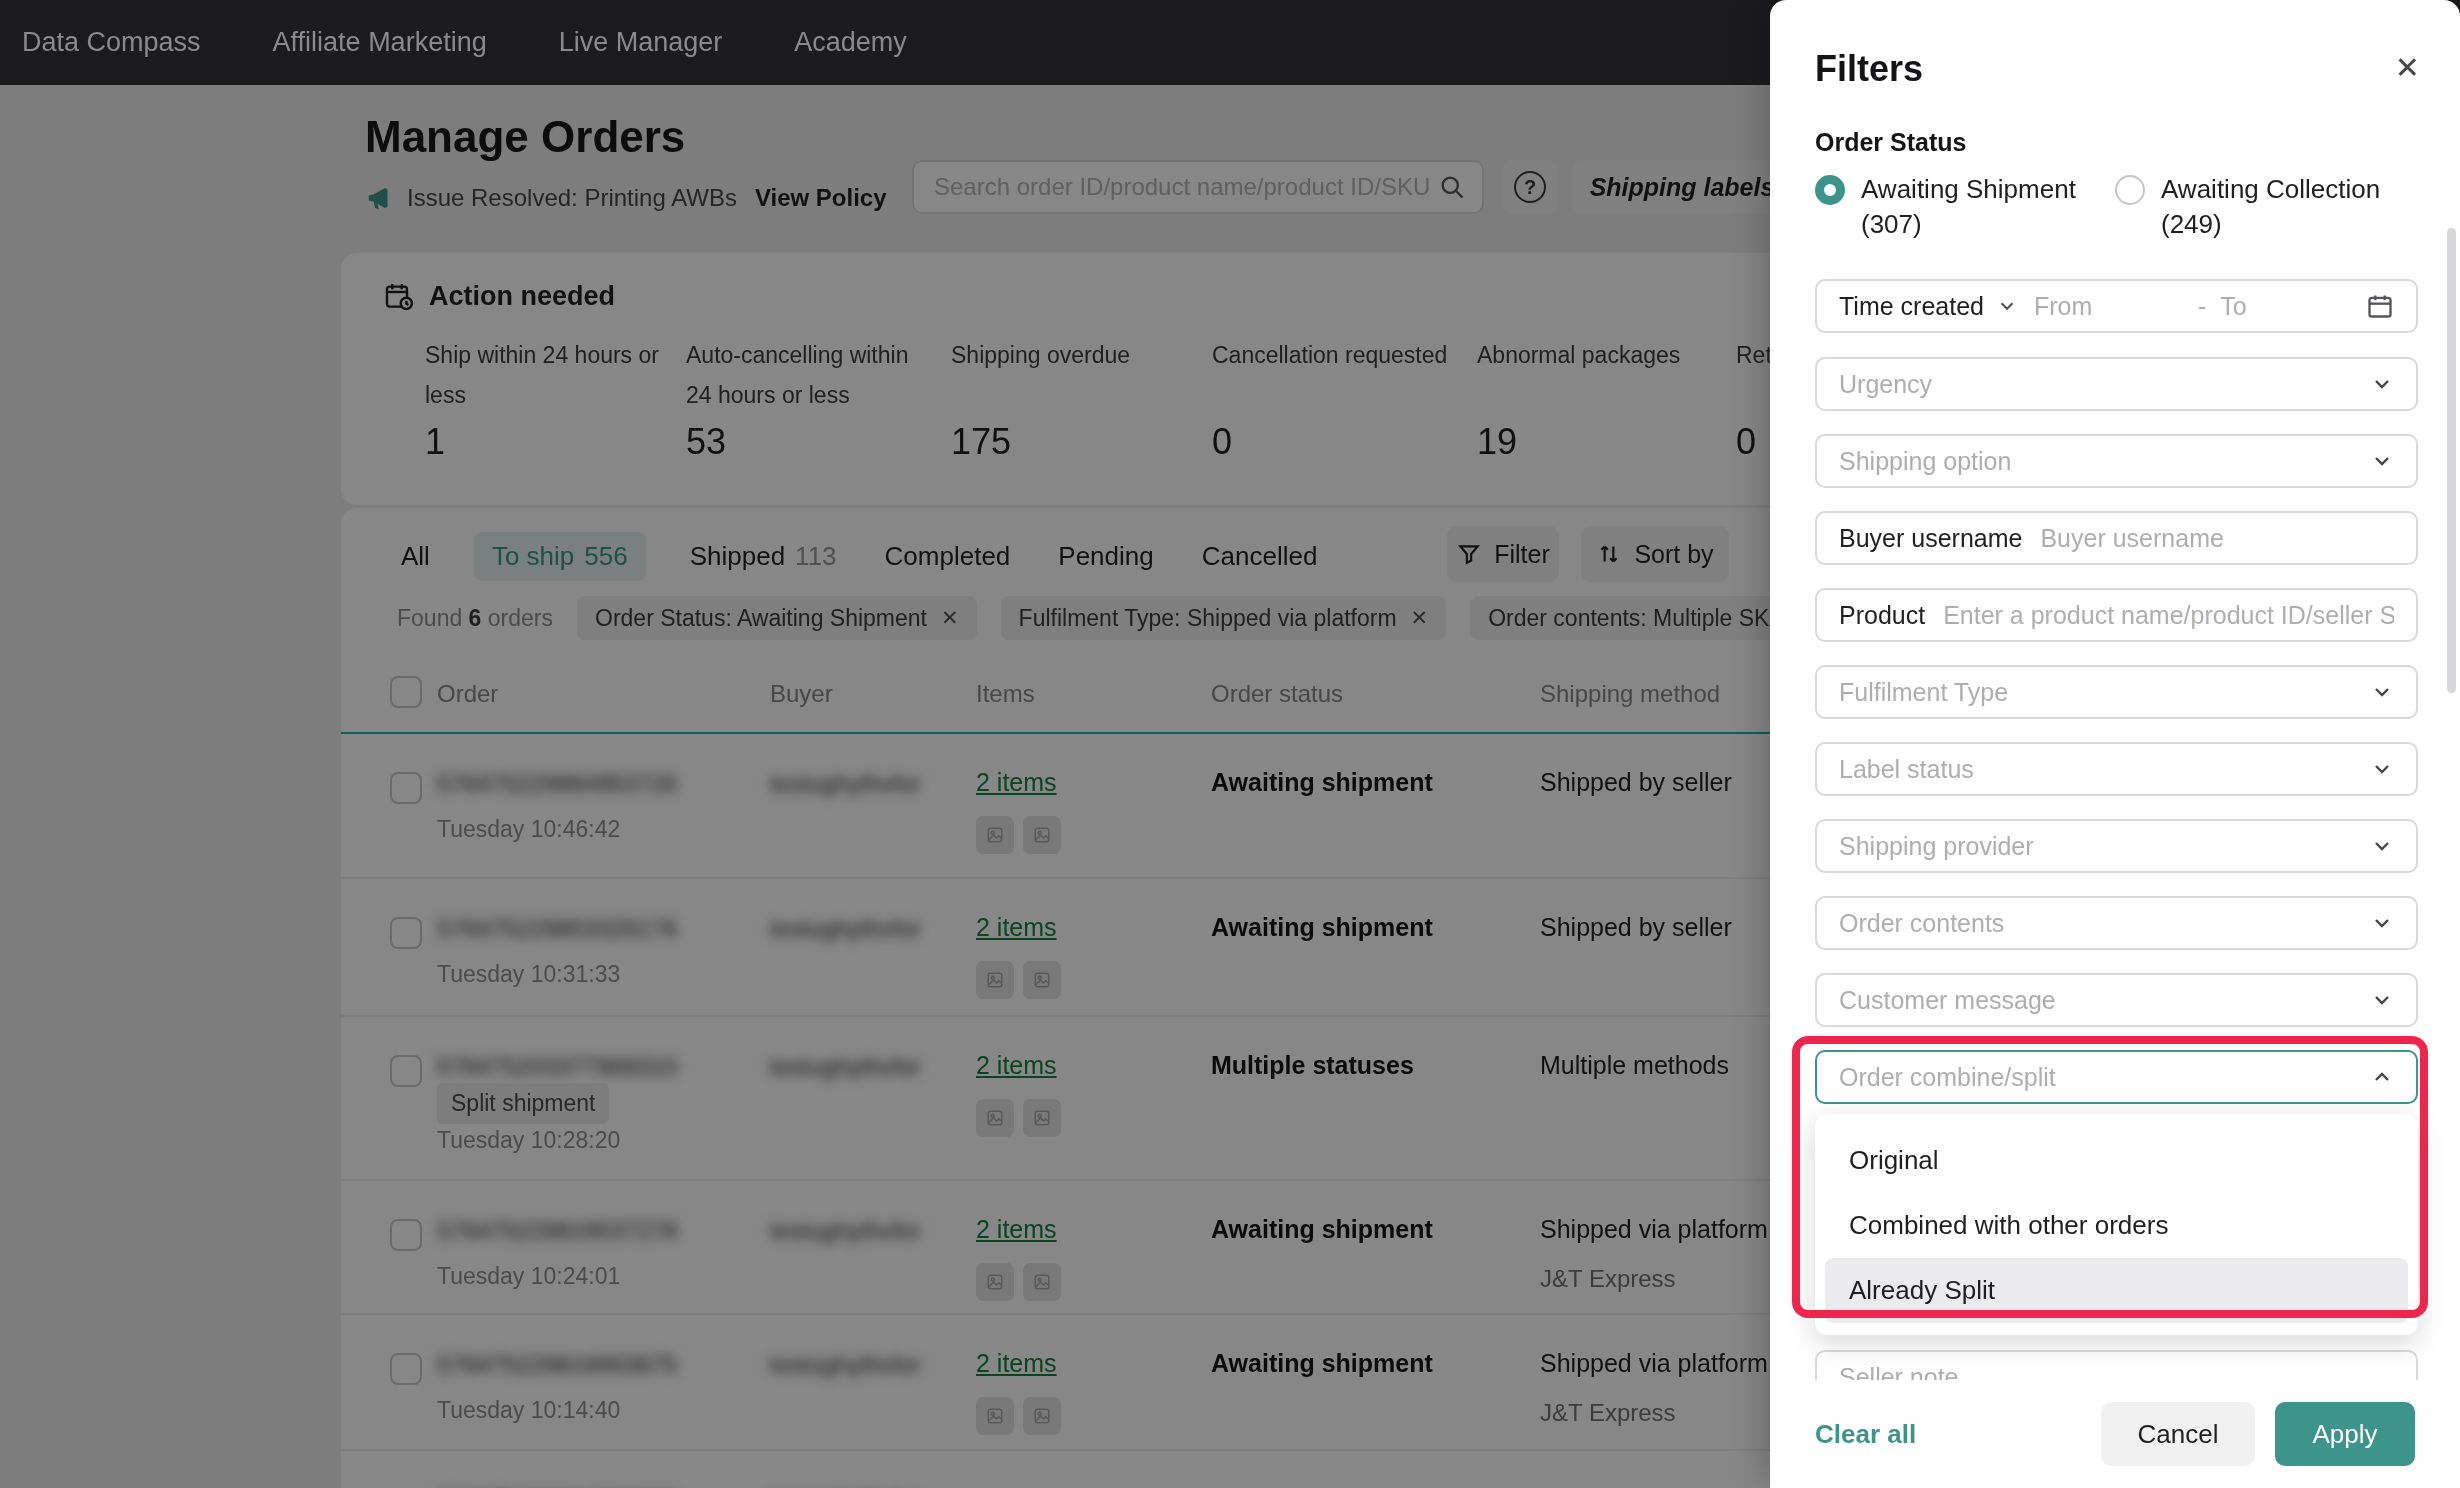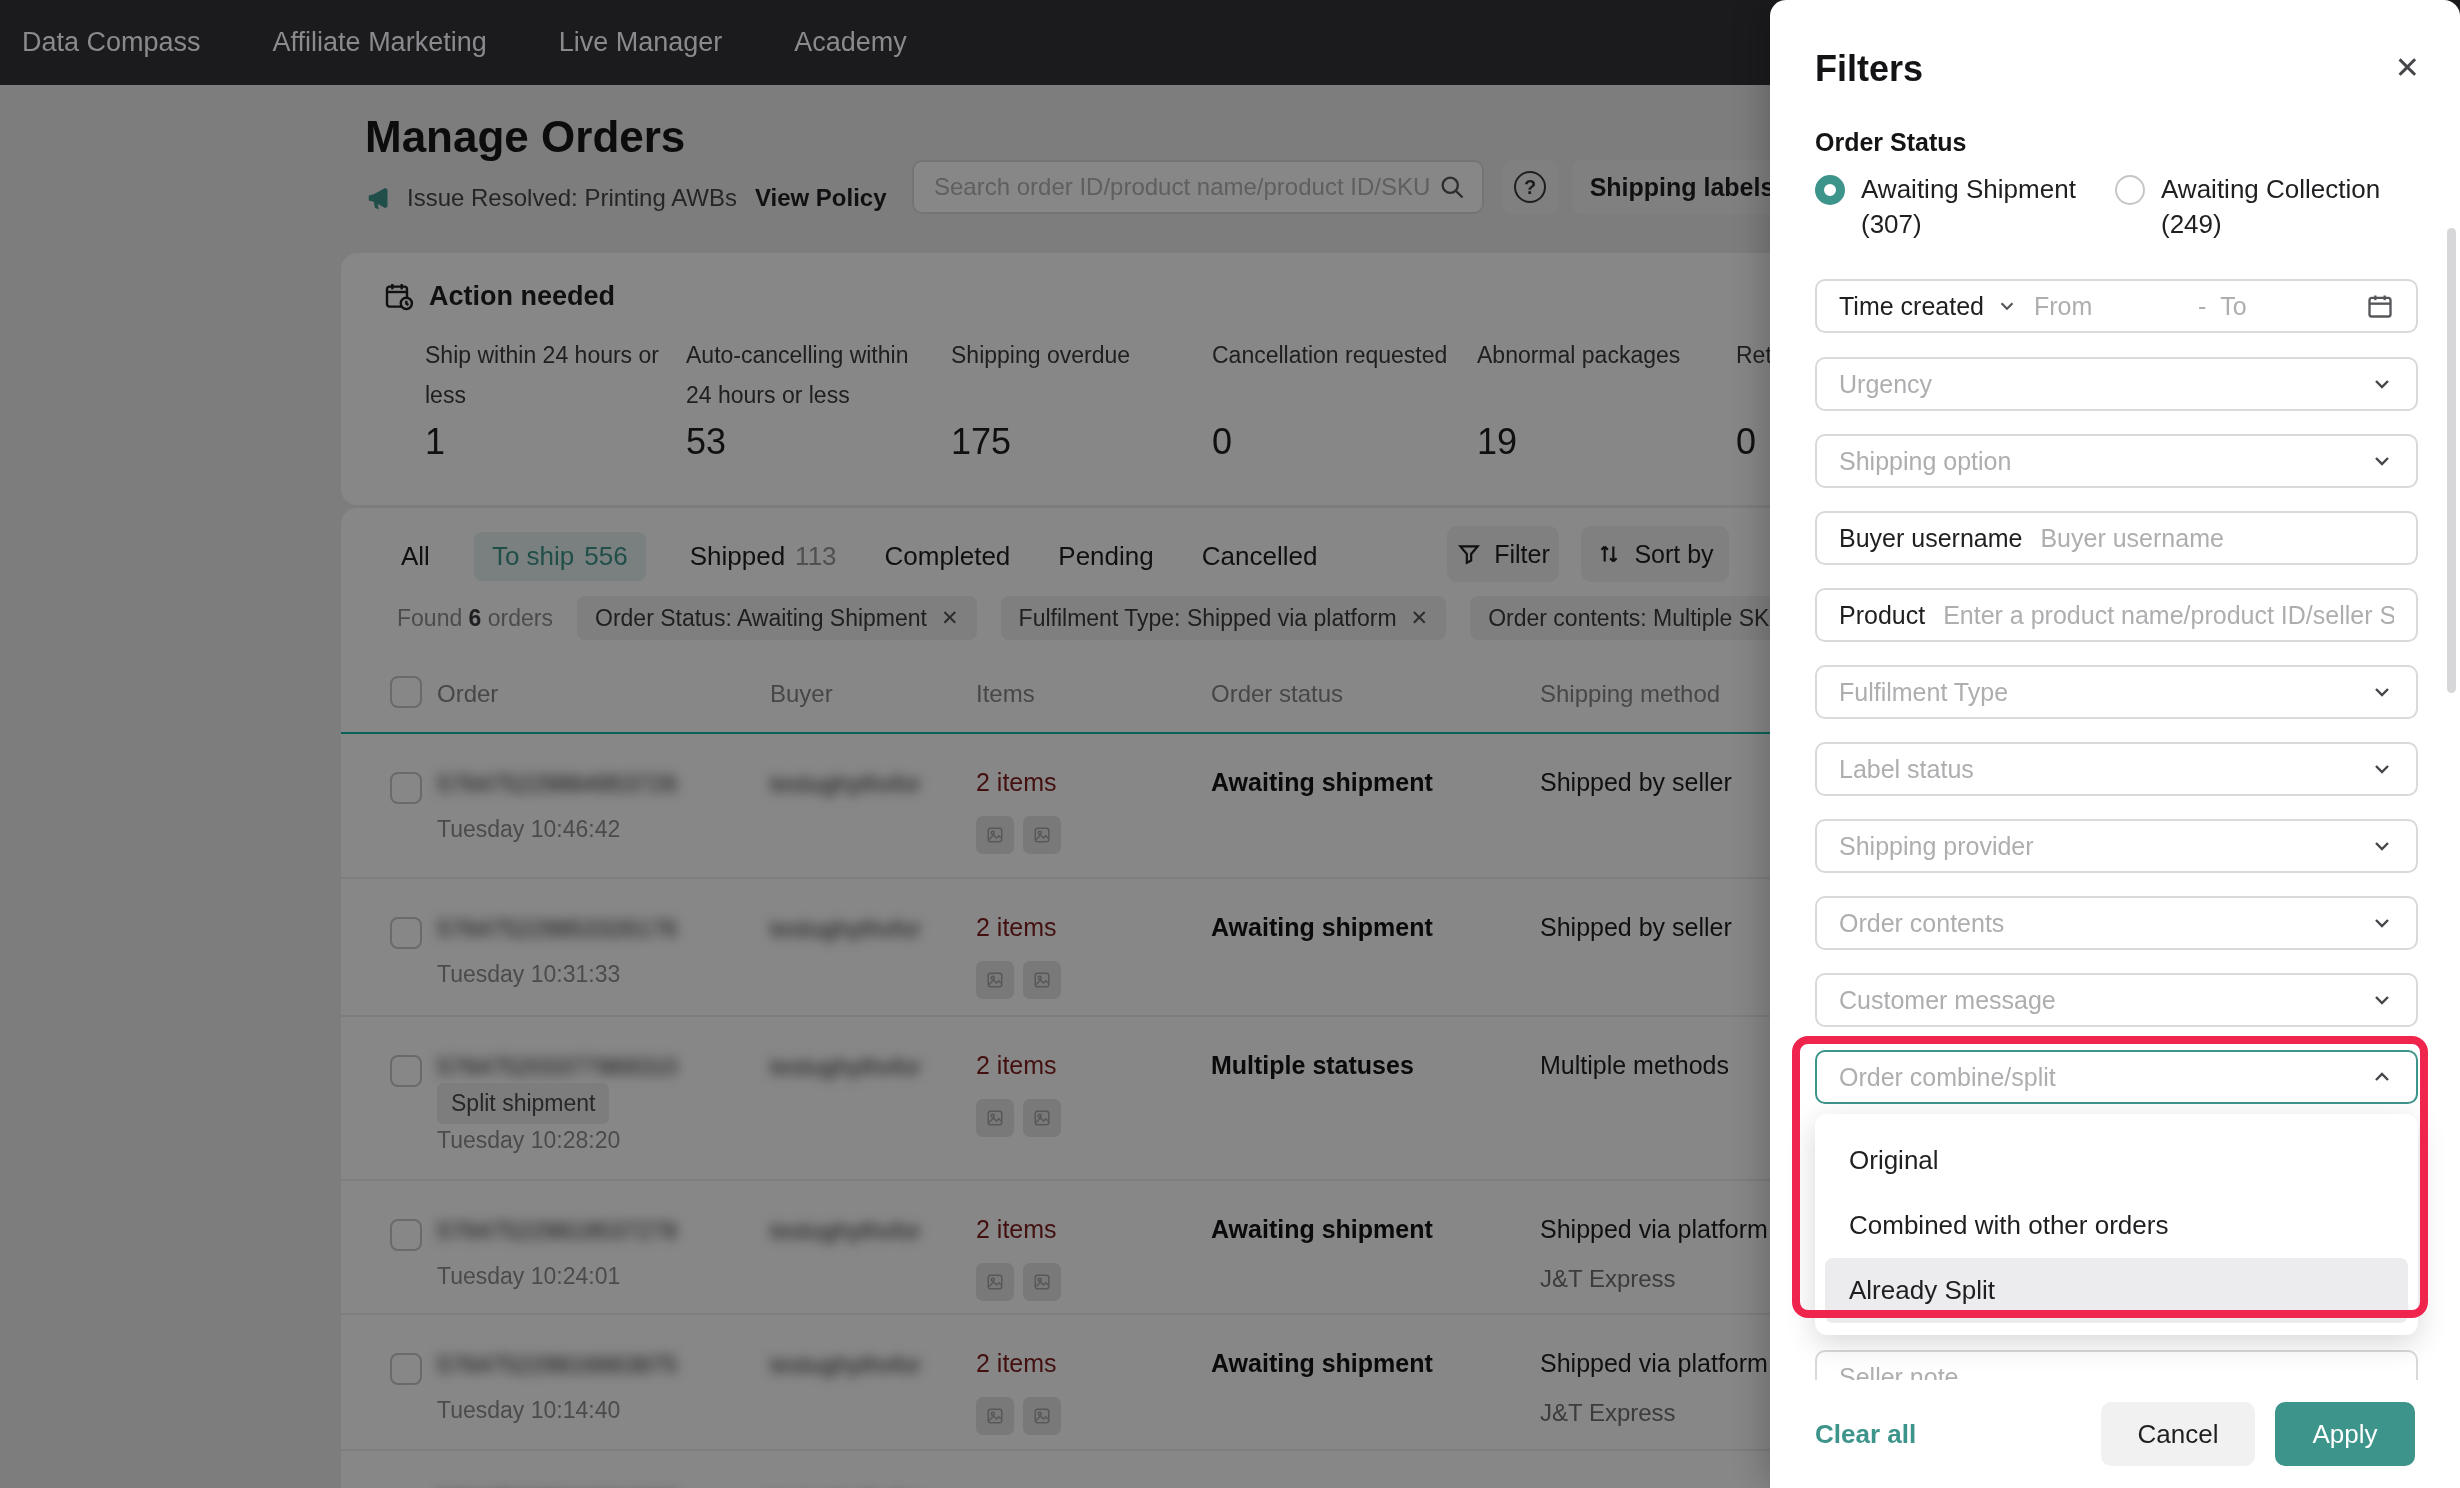--- a/index.html
+++ b/index.html
@@ -18,21 +18,21 @@
   .banner b { color:#1f1f22; margin-left:6px; }
   .search-wrap { position:absolute; left:912px; top:160px; width:572px; height:54px; background:#fff;
                  border:2px solid #dcdcde; border-radius:10px; display:flex; align-items:center; padding:0 16px 0 20px; }
   .search-wrap input { flex:1; border:none; outline:none; font-size:24px; color:#333; background:transparent; font-family:inherit; }
   .search-wrap input::placeholder { color:#b3b3b6; }
   .help-btn { position:absolute; left:1502px; top:160px; width:56px; height:54px; background:#f1f1f2; border-radius:10px;
               display:flex; align-items:center; justify-content:center; }
   .help-circle { width:32px; height:32px; border:2.5px solid #3a3a3e; border-radius:50%; display:flex; align-items:center; justify-content:center;
                  font-size:20px; font-weight:bold; color:#3a3a3e; }
   .ship-labels-btn { position:absolute; left:1572px; top:160px; width:220px; height:54px; background:#f1f1f2; border-radius:10px;
-                     font-size:25px; font-weight:bold; color:#1f1f22; display:flex; align-items:center; justify-content:center; }
+                     font-size:25px; font-weight:bold; color:#1f1f22; display:flex; align-items:center; justify-content:center;font-style:italic; }
 
   .card { background:#fff; border-radius:16px; }
   .action-card { position:absolute; left:341px; top:253px; width:1780px; height:252px; }
   .action-title { position:absolute; left:42px; top:27px; display:flex; align-items:center; gap:14px;
                   font-size:27px; font-weight:bold; color:#1f1f22; }
   .metric { position:absolute; top:82px; width:245px; }
   .metric .m-label { font-size:23px; color:#3c3c40; line-height:1.75; }
   .metric .m-value { font-size:36px; color:#1f1f22; margin-top:10px; position:absolute; top:76px; }
   .m0{left:84px}.m1{left:345px}.m2{left:610px}.m3{left:871px}.m4{left:1136px}.m5{left:1395px}
 
@@ -60,21 +60,21 @@
   .th { position:absolute; top:22px; font-size:24px; color:#87878b; } .col-order{left:96px} .col-buyer{left:429px} .col-items{left:635px} .col-status{left:870px} .col-method{left:1199px}
 
   .rows { position:absolute; left:0; top:226px; width:1780px; }
   .trow { position:relative; border-bottom:2px solid #efeff1; }
   .checkbox { position:absolute; left:49px; top:38px; width:32px; height:32px; border:2.5px solid #c9c9cc; border-radius:8px; background:#fff; }
   .blur { filter:blur(6px); }
   .oid { position:absolute; left:96px; top:36px; font-size:24px; color:#2a2a2e; }
   .otime { position:absolute; left:96px; font-size:23px; color:#8f8f92; }
   .split-tag { position:absolute; left:96px; background:#ececee; border-radius:6px; padding:7px 14px; font-size:23px; color:#4a4a4e; }
   .buyer { position:absolute; left:429px; top:36px; font-size:24px; color:#2a2a2e; }
-  .items { position:absolute; left:635px; top:34px; font-size:25px; color:#7f1d1d; }
+  .items { position:absolute; left:635px; top:34px; font-size:25px; color:#15803d;text-decoration:underline; }
   .thumbs { position:absolute; left:635px; top:82px; display:flex; gap:9px; }
   .thumb { width:38px; height:38px; background:#e4e4e6; border-radius:7px; display:flex; align-items:center; justify-content:center; }
   .status { position:absolute; left:870px; top:34px; font-size:25px; font-weight:bold; color:#141417; }
   .method { position:absolute; left:1199px; top:34px; font-size:25px; color:#1f1f22; }
   .carrier { position:absolute; left:1199px; top:84px; font-size:24px; color:#717175; }
 
   
   .backdrop { position:absolute; left:0; top:85px; width:1770px; height:1403px; background:rgba(0,0,0,0.47); z-index:50; }
 
   

